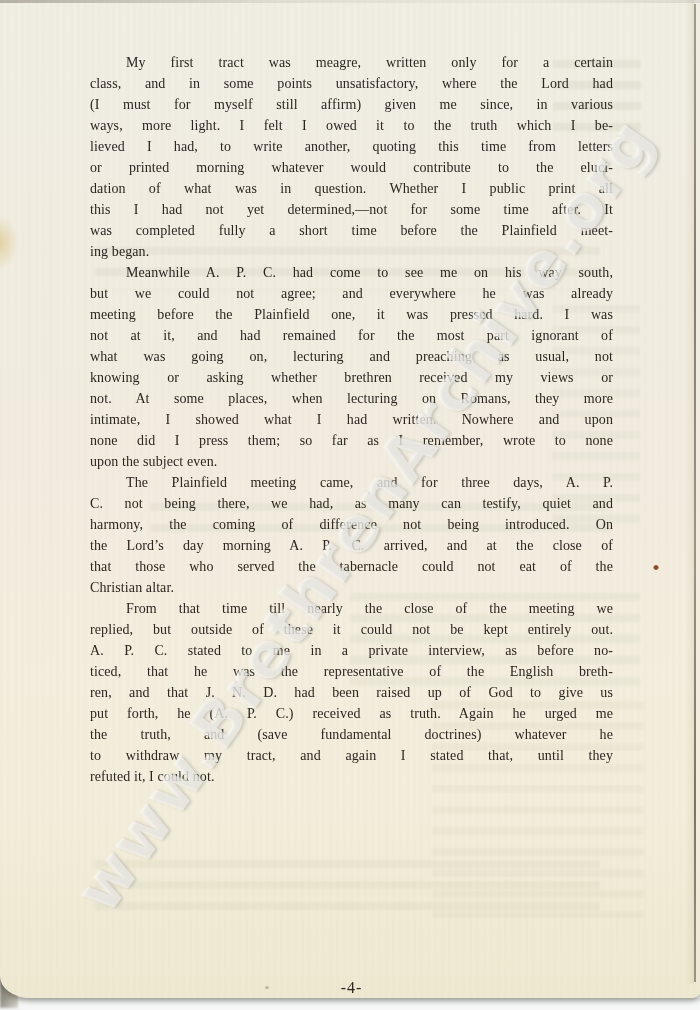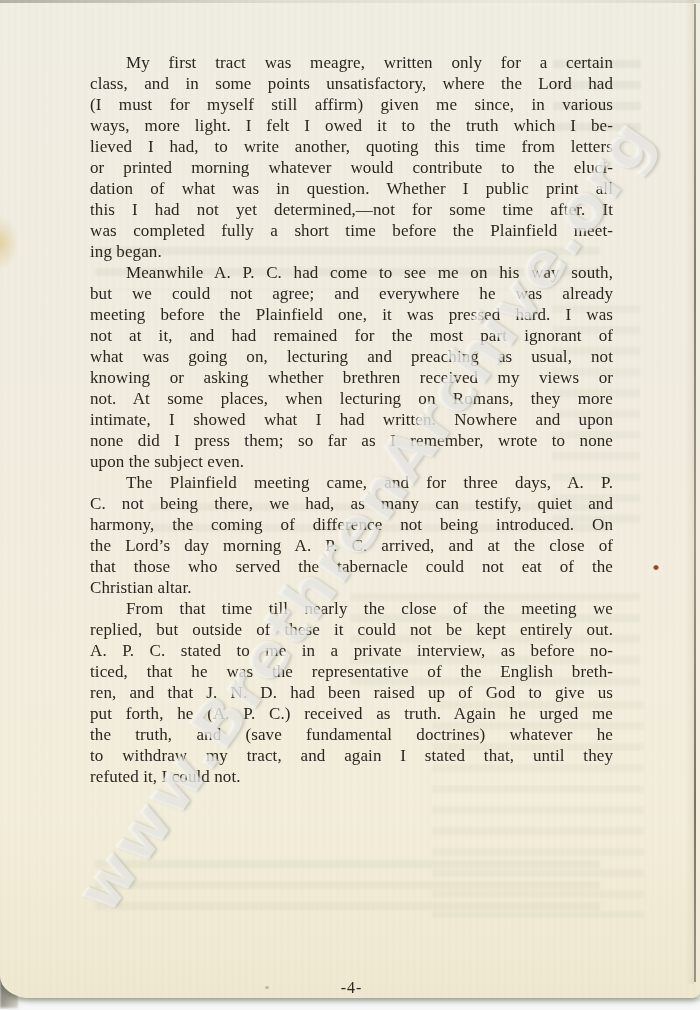--- a/index.html
+++ b/index.html
@@ -43,21 +43,21 @@
     opacity:0.85;z-index:6;
   }
   .edge-glow{
     position:absolute;left:686px;top:0;bottom:14px;width:8px;
     background:linear-gradient(to right,rgba(0,0,0,0),rgba(214,203,168,0.4));
     z-index:5;
   }
   
   .text-column{
     position:absolute;left:90px;top:52px;width:523px;
-    font-size:17px;line-height:21px;color:#2b2620;
+    font-size:14px;line-height:21px;color:#2b2620;
     z-index:4;
     text-rendering:optimizeLegibility;
   }
   .paragraph + .paragraph{}
   .line{
     text-align:justify;
     text-align-last:justify;
     white-space:normal;
     letter-spacing:0.1px;
   }

